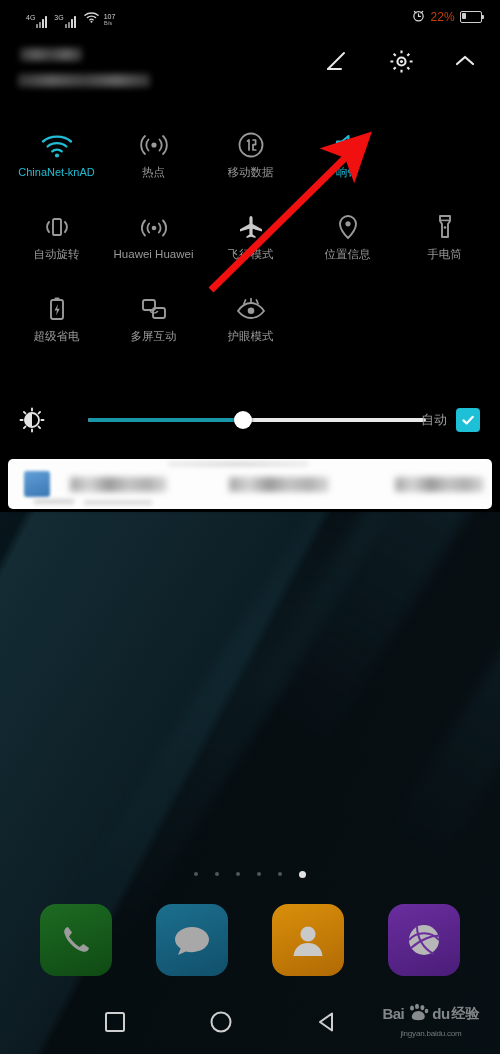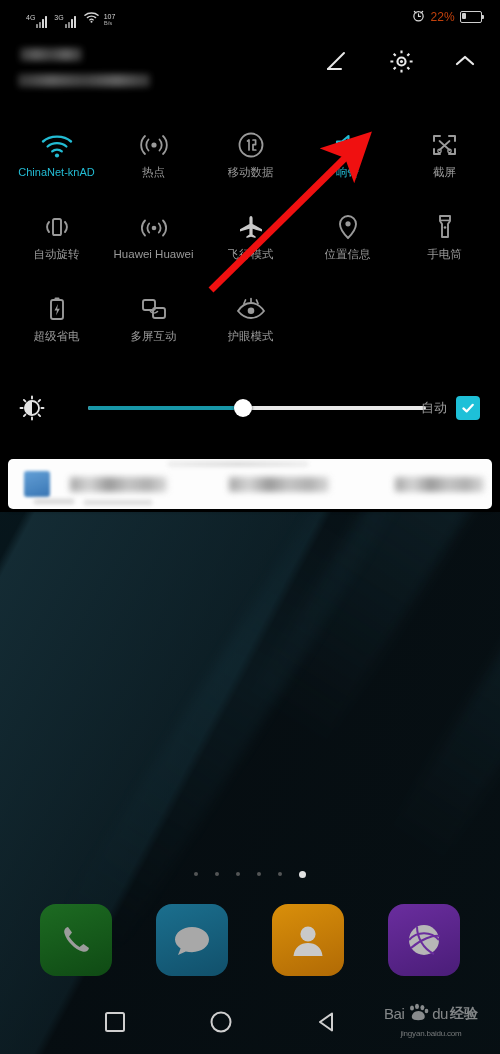--- a/index.html
+++ b/index.html
@@ -74,21 +74,21 @@
   .tile{flex:0 0 97px;}
   .tile .ic{height:44px;display:flex;align-items:center;justify-content:center;}
   .tile .lb{
     font-size:11.5px;color:#9a9a9a;margin-top:-2px;text-align:center;
     max-width:95px;overflow:hidden;white-space:nowrap;
   }
   .tile.on .lb{color:#23bcd4;}
   .tile.wifi .lb{font-size:11px;}
   
   .bright{
-    position:absolute;left:0;top:384px;width:500px;height:48px;
+    position:absolute;left:0;top:396px;width:500px;height:48px;
     display:flex;align-items:center;
   }
   .bright .bic{width:64px;display:flex;align-items:center;justify-content:center;}
   .slider{position:relative;flex:1;height:20px;display:flex;align-items:center;margin-right:6px;}
   .track{position:absolute;left:24px;right:68px;height:4px;background:#e9e9e9;border-radius:2px;}
   .fill{position:absolute;left:24px;width:calc((100% - 92px) * .46);height:4px;background:#1897a8;border-radius:2px;}
   .thumb{
     position:absolute;left:calc(24px + (100% - 92px) * .46);top:50%;
     width:18px;height:18px;margin-left:-9px;margin-top:-9px;border-radius:50%;background:#fff;
     box-shadow:0 0 3px rgba(0,0,0,.6);
@@ -153,21 +153,21 @@
   }
   .nav-btn{width:90px;height:44px;display:flex;align-items:center;justify-content:center;}
   .nav-recents{margin-left:70px;}
   .nav-home{margin-left:16px;}
   .nav-back{margin-left:16px;}
   .watermark{
     position:absolute;right:10px;top:998px;width:118px;height:44px;opacity:.62;
     display:flex;flex-direction:column;align-items:center;justify-content:center;
   }
   .wm-row{display:flex;align-items:center;gap:2px;}
-  .wm-text{font-size:15px;color:#cfcfcf;font-weight:normal;letter-spacing:-.5px;filter:blur(.5px);}
+  .wm-text{font-size:15px;color:#cfcfcf;font-weight:bold;letter-spacing:-.5px;filter:blur(.5px);}
   .wm-cn{font-size:14px;color:#cfcfcf;font-weight:bold;filter:blur(.6px);}
   .wm-url{font-size:8px;color:#b6b6b6;letter-spacing:-.2px;filter:blur(.5px);margin-top:4px;}
 </style>
 </head>
 <body>
 
 <div id="phone">
 
   <div class="wallpaper">
     <div class="wall-band" style="left:120px;top:380px;width:700px;height:90px;"></div>
@@ -292,31 +292,20 @@
         <div class="tile on">
           <span class="ic">
             <svg width="30" height="28" viewBox="0 0 30 28">
               <path d="M4 10.5 L9 10.5 L15.5 5 L15.5 23 L9 17.5 L4 17.5 Z" fill="none" stroke="#23bcd4" stroke-width="2.1" stroke-linejoin="round"></path>
               <path d="M19.5 10 A 6 6 0 0 1 19.5 18" stroke="#23bcd4" stroke-width="2.1" fill="none" stroke-linecap="round"></path>
               <path d="M23.5 7 A 10.5 10.5 0 0 1 23.5 21" stroke="#23bcd4" stroke-width="2.1" fill="none" stroke-linecap="round"></path>
             </svg>
           </span>
           <span class="lb">响铃</span>
         </div>
-        <div class="tile">
-          <span class="ic">
-            <svg width="29" height="28" viewBox="0 0 29 28">
-              <path d="M4 10 L4 5 L10 5 M25 10 L25 5 L19 5 M4 18 L4 23 L10 23 M25 18 L25 23 L19 23" stroke="#9a9a9a" stroke-width="2" fill="none" stroke-linecap="round" stroke-linejoin="round"></path>
-              <path d="M9.5 10 L19.5 19 M19.5 10 L9.5 19" stroke="#9a9a9a" stroke-width="1.7" fill="none" stroke-linecap="round"></path>
-              <circle cx="9.5" cy="20" r="1.7" stroke="#9a9a9a" stroke-width="1.4" fill="none"></circle>
-              <circle cx="19.5" cy="20" r="1.7" stroke="#9a9a9a" stroke-width="1.4" fill="none"></circle>
-            </svg>
-          </span>
-          <span class="lb">截屏</span>
-        </div>
       </div>
 
       <div class="trow">
         <div class="tile">
           <span class="ic">
             <svg width="30" height="28" viewBox="0 0 30 28">
               <rect x="11" y="6" width="8" height="16" rx="1.6" stroke="#9a9a9a" stroke-width="1.9" fill="none"></rect>
               <path d="M7 9 A 7.5 7.5 0 0 0 7 19" stroke="#9a9a9a" stroke-width="1.9" fill="none" stroke-linecap="round"></path>
               <path d="M23 9 A 7.5 7.5 0 0 1 23 19" stroke="#9a9a9a" stroke-width="1.9" fill="none" stroke-linecap="round"></path>
             </svg>

